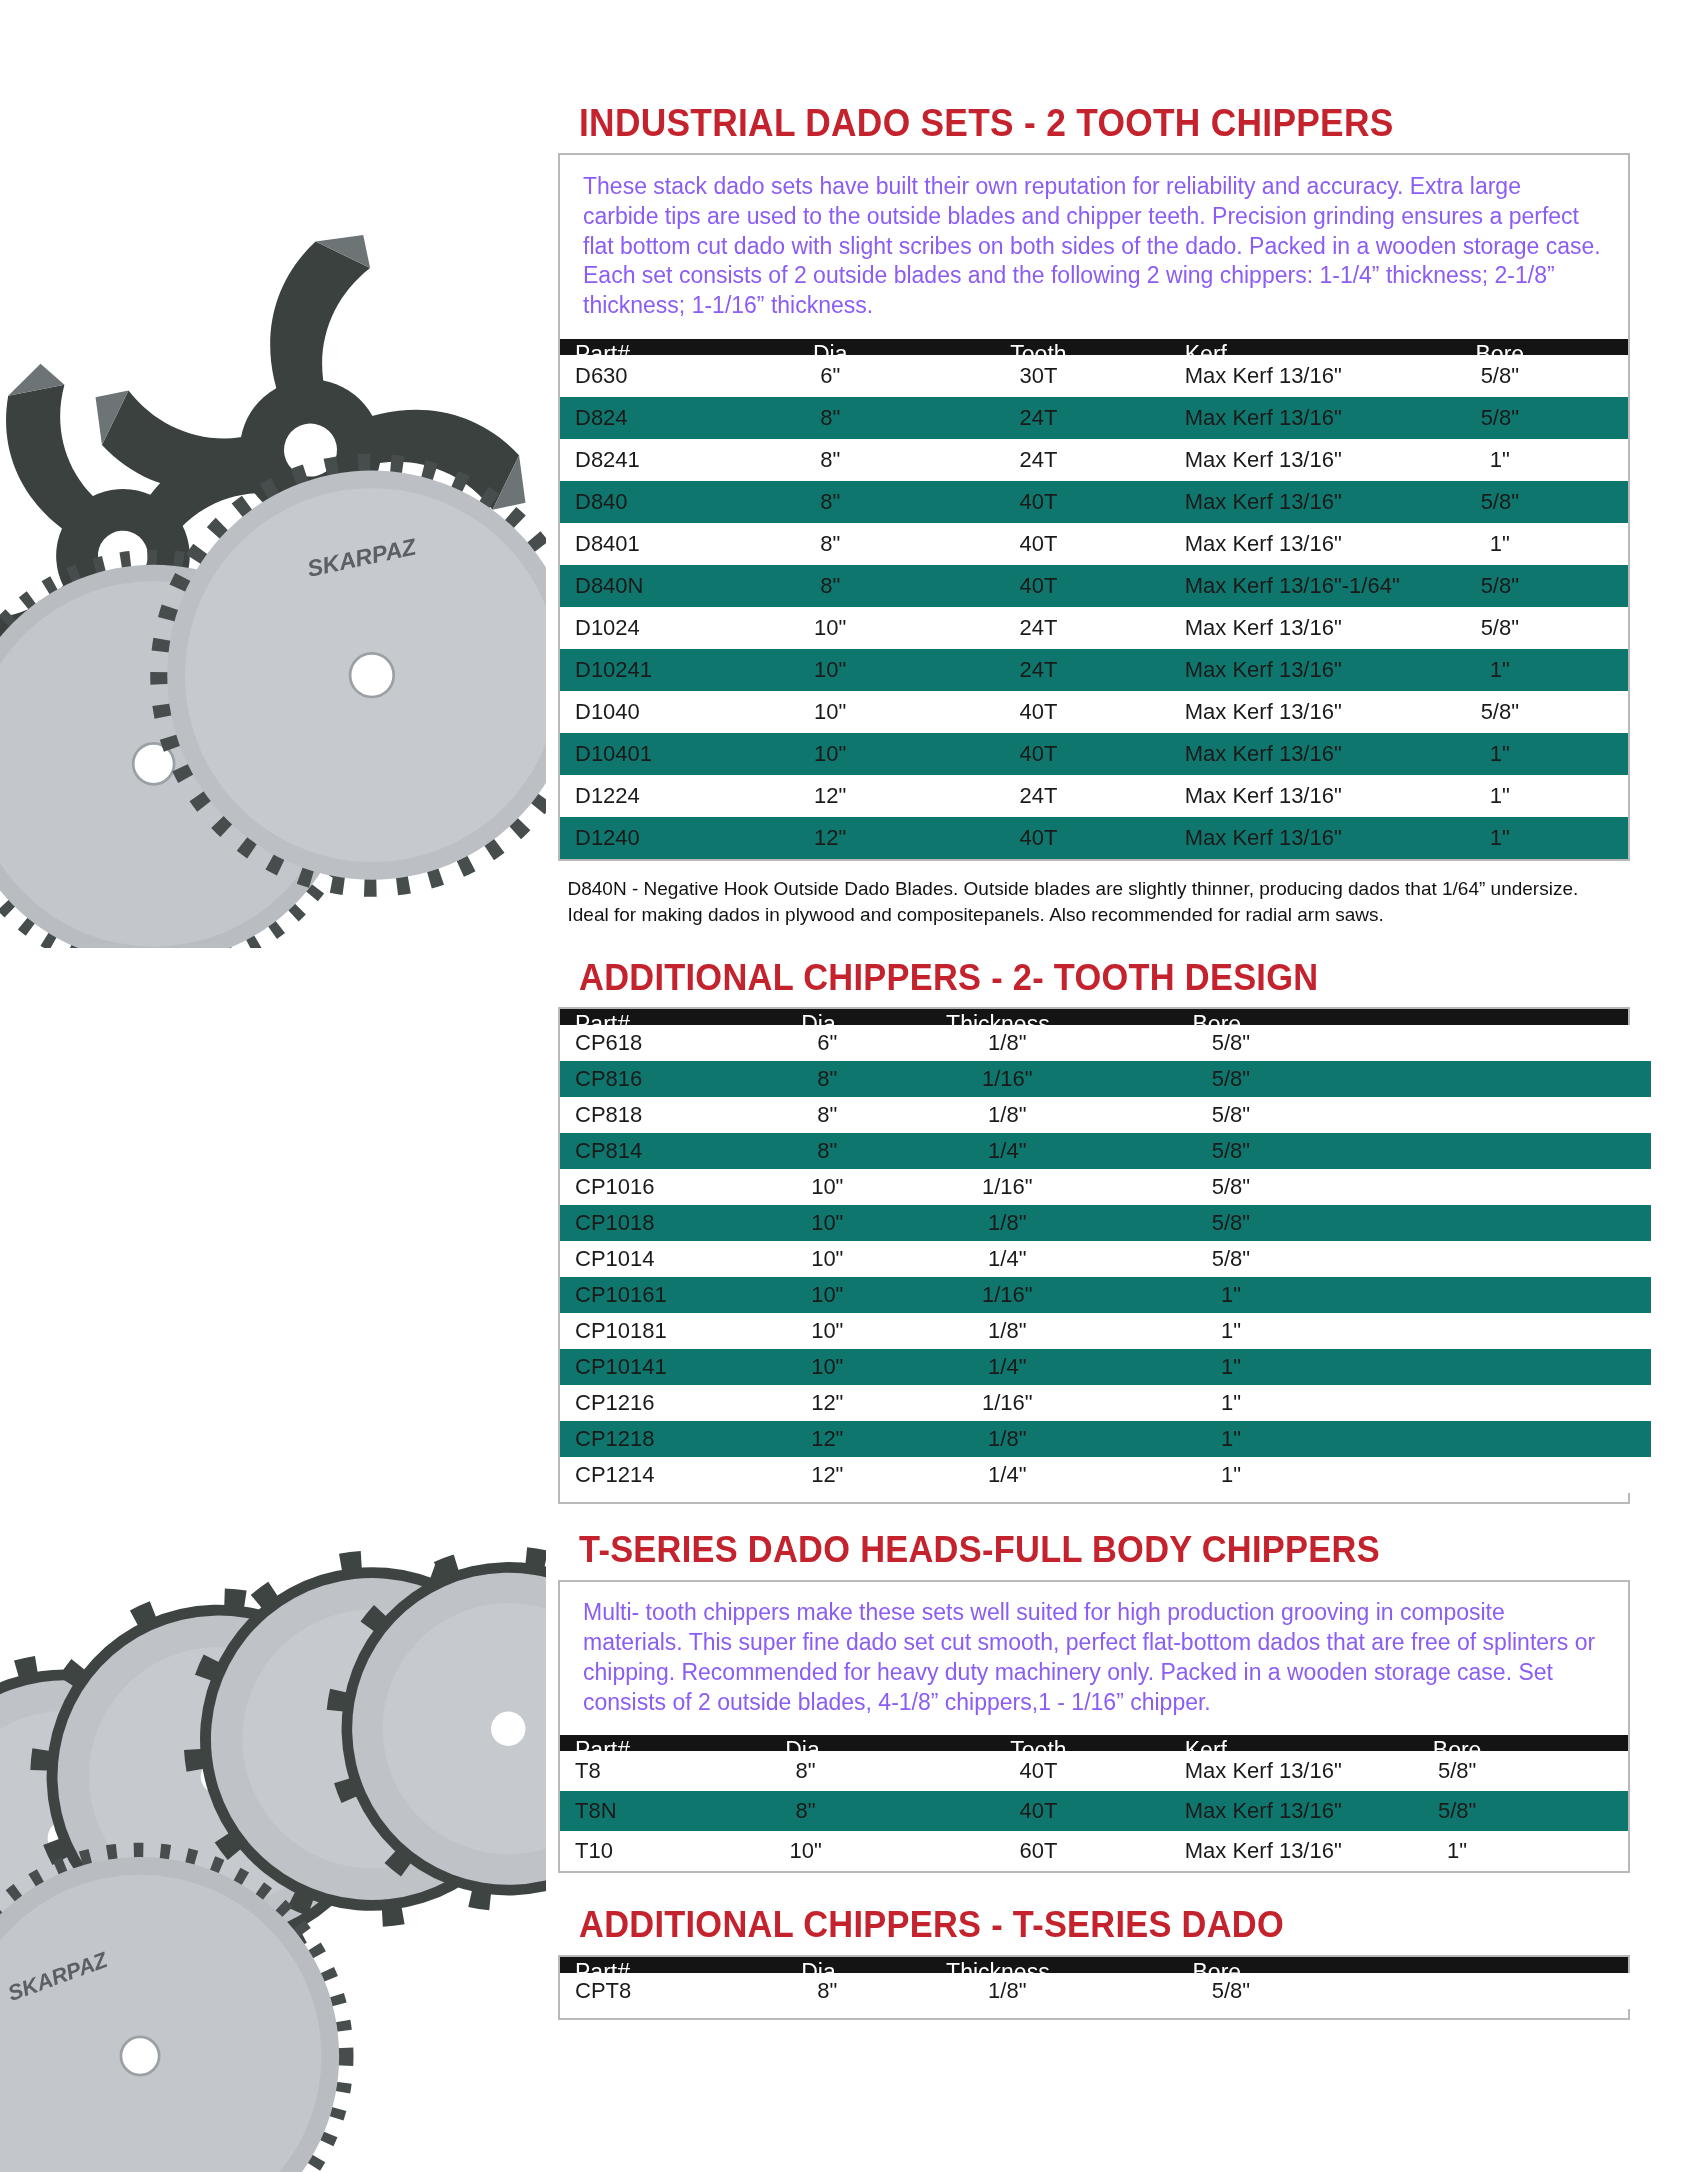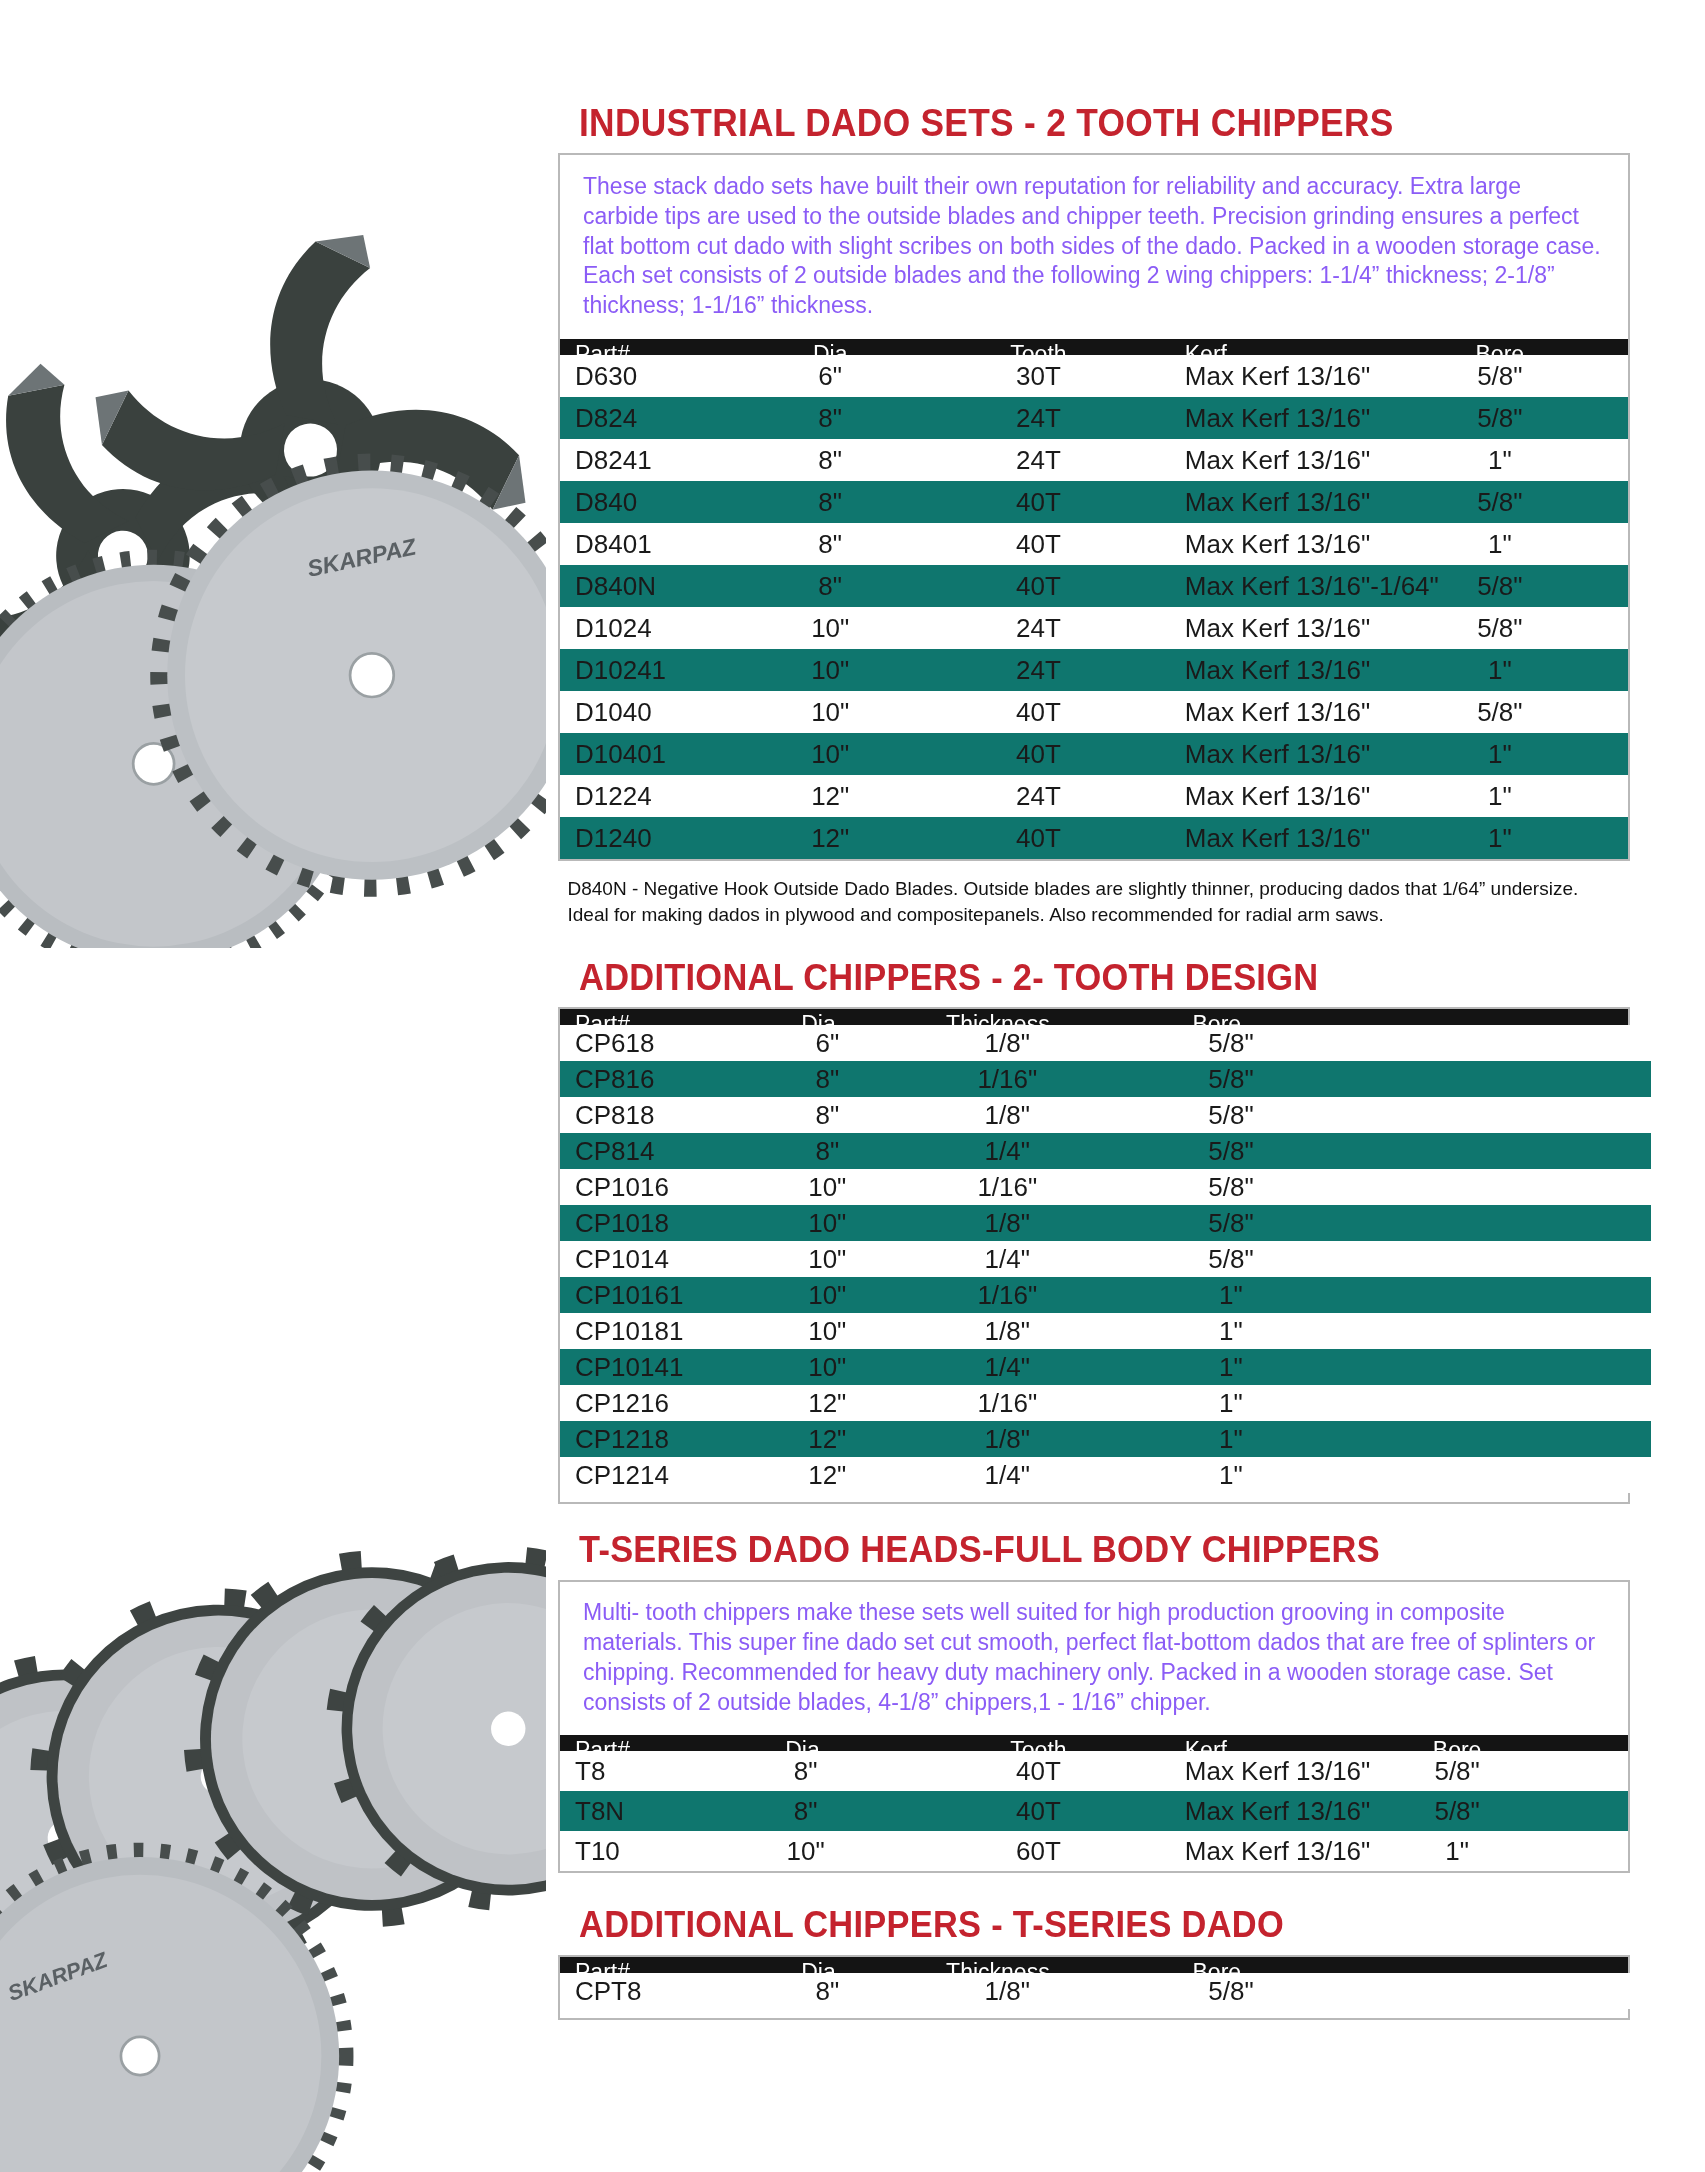--- a/index.html
+++ b/index.html
@@ -28,21 +28,21 @@
 
   .intro{font-size:23px;line-height:1.30;color:#8b5cf6;
          padding:16.4px 27px 17.7px 23px;margin:0;}
 
   .note{font-size:19px;line-height:1.36;color:#121212;margin:15px 20.5px 0 9.5px;}
 
   
   .tbl{position:relative;width:100%;}
   .trow{position:relative;width:100%;}
   .thead{background:#141414;color:#ffffff;height:16px;line-height:31px;font-size:23px;}
-  .drow{height:42px;line-height:42px;font-size:26px;background:#ffffff;}
+  .drow{height:42px;line-height:42px;font-size:22px;background:#ffffff;}
   .drow.alt{background:#0f766e;}
   .cp .drow{height:36px;line-height:36px;padding-left:23px;}
   .tser .drow{height:40px;line-height:40px;}
   .cell{position:absolute;top:0;white-space:nowrap;}
 
   
   .c-part{left:15px;}
   .c-dia{left:25.3%;transform:translateX(-50%);text-align:center;}
   .c-tooth{left:44.8%;transform:translateX(-50%);}
   .c-kerf{left:58.5%;}

